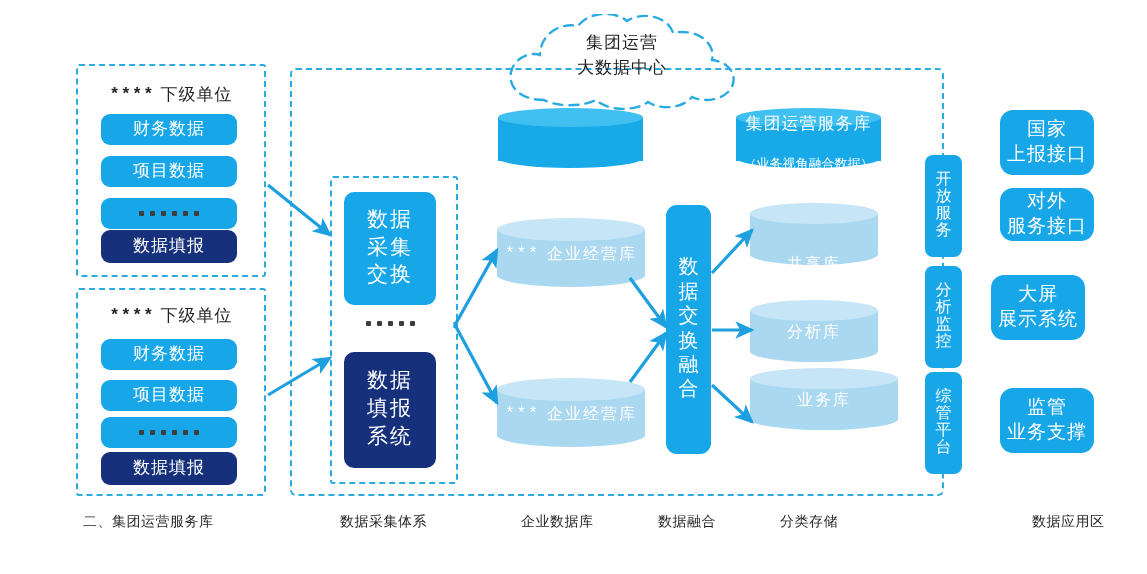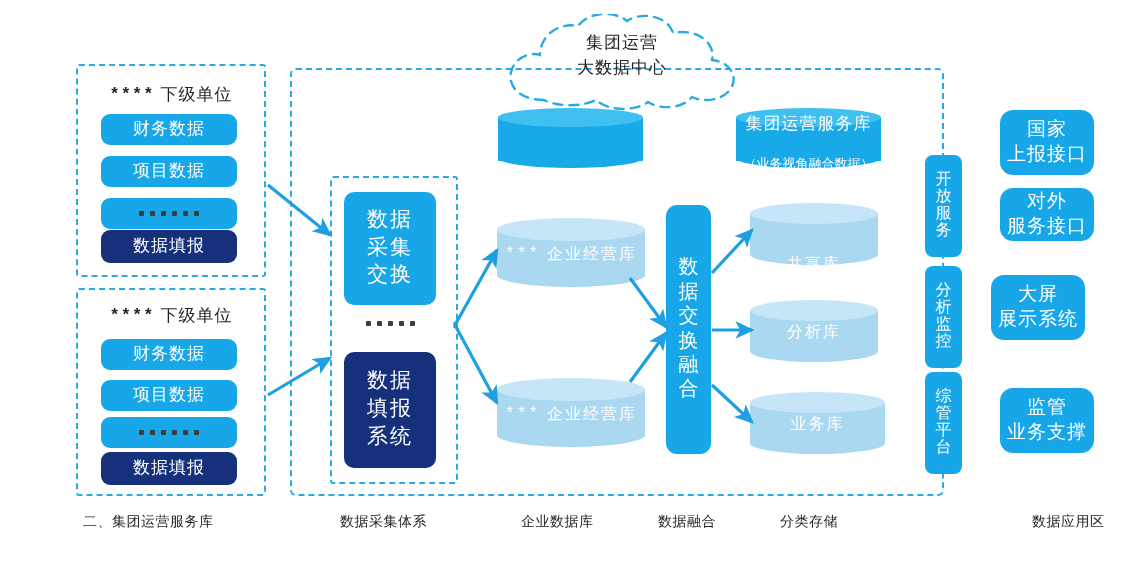--- a/index.html
+++ b/index.html
@@ -230,21 +230,21 @@
 
   <div class="cyl" style="left:750px;top:300px;width:128px;height:64px;">
     <div class="body" style="top:10px;height:42px;background:#A9D8F0;"></div>
     <div class="bot" style="top:40px;height:22px;background:#A9D8F0;"></div>
     <div class="top" style="top:0px;height:21px;background:#C6E6F7;"></div>
     <div class="lbl" style="top:21px;height:22px;">
       <span class="only">分析库</span>
     </div>
   </div>
 
-  <div class="cyl" style="left:750px;top:392px;width:135px;height:64px;">
+  <div class="cyl" style="left:750px;top:368px;width:148px;height:64px;">
     <div class="body" style="top:10px;height:42px;background:#A9D8F0;"></div>
     <div class="bot" style="top:40px;height:22px;background:#A9D8F0;"></div>
     <div class="top" style="top:0px;height:21px;background:#C6E6F7;"></div>
     <div class="lbl" style="top:21px;height:22px;">
       <span class="only">业务库</span>
     </div>
   </div>
 
   <div class="abs vbox" style="left:925px;top:155px;width:37px;height:102px;">
     <span>开</span>

